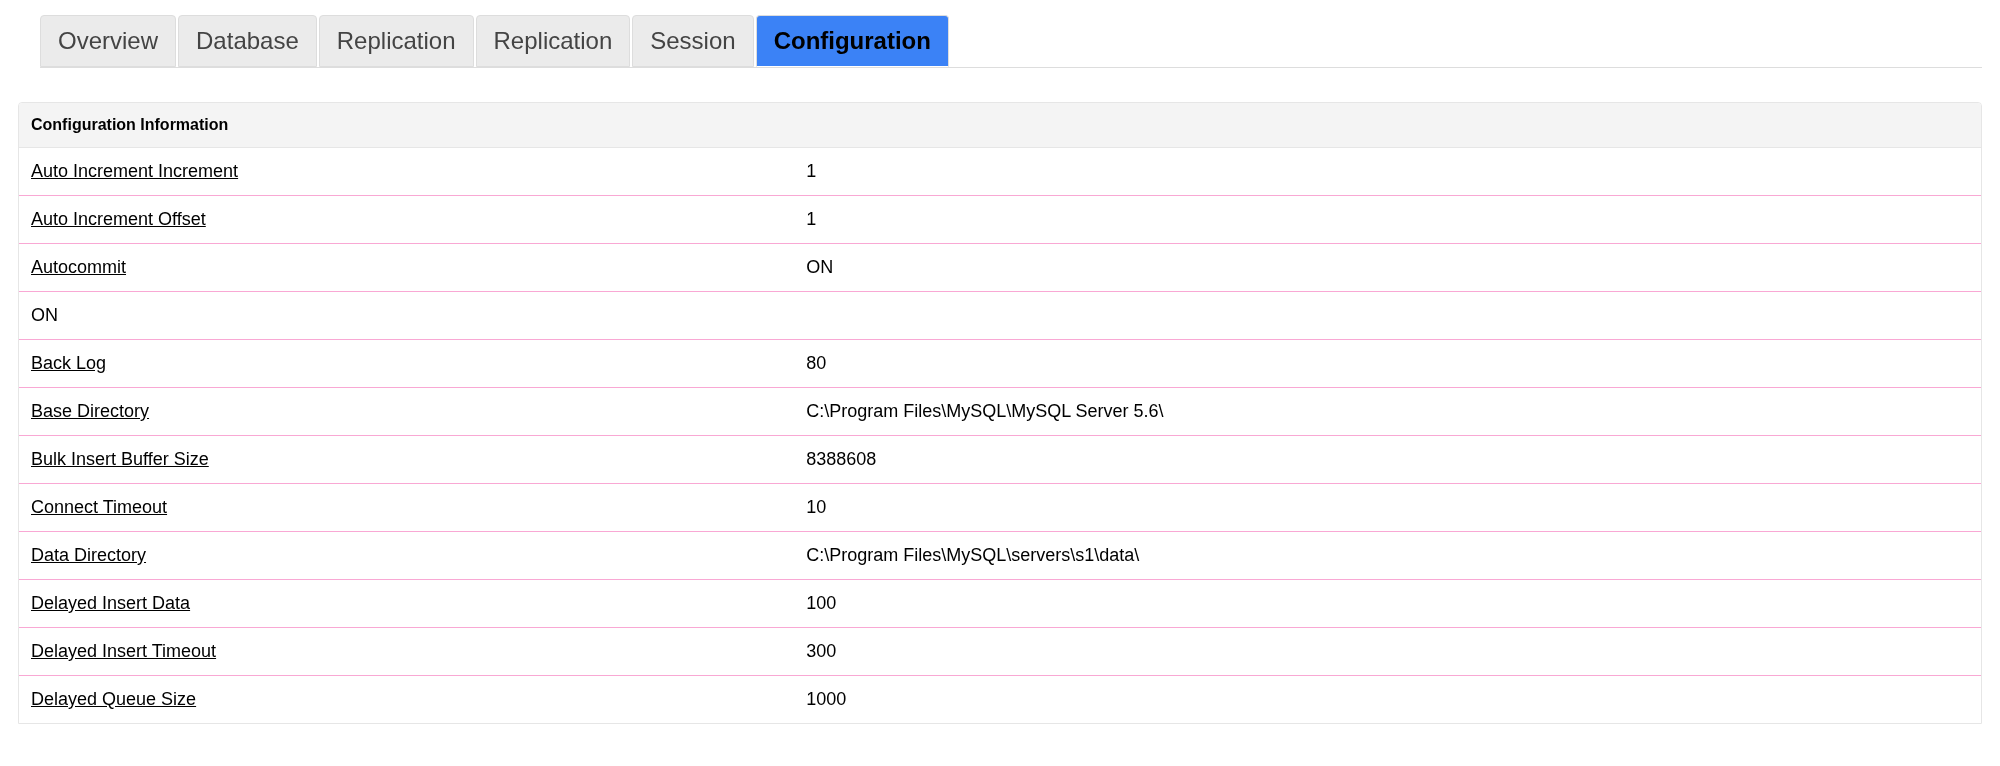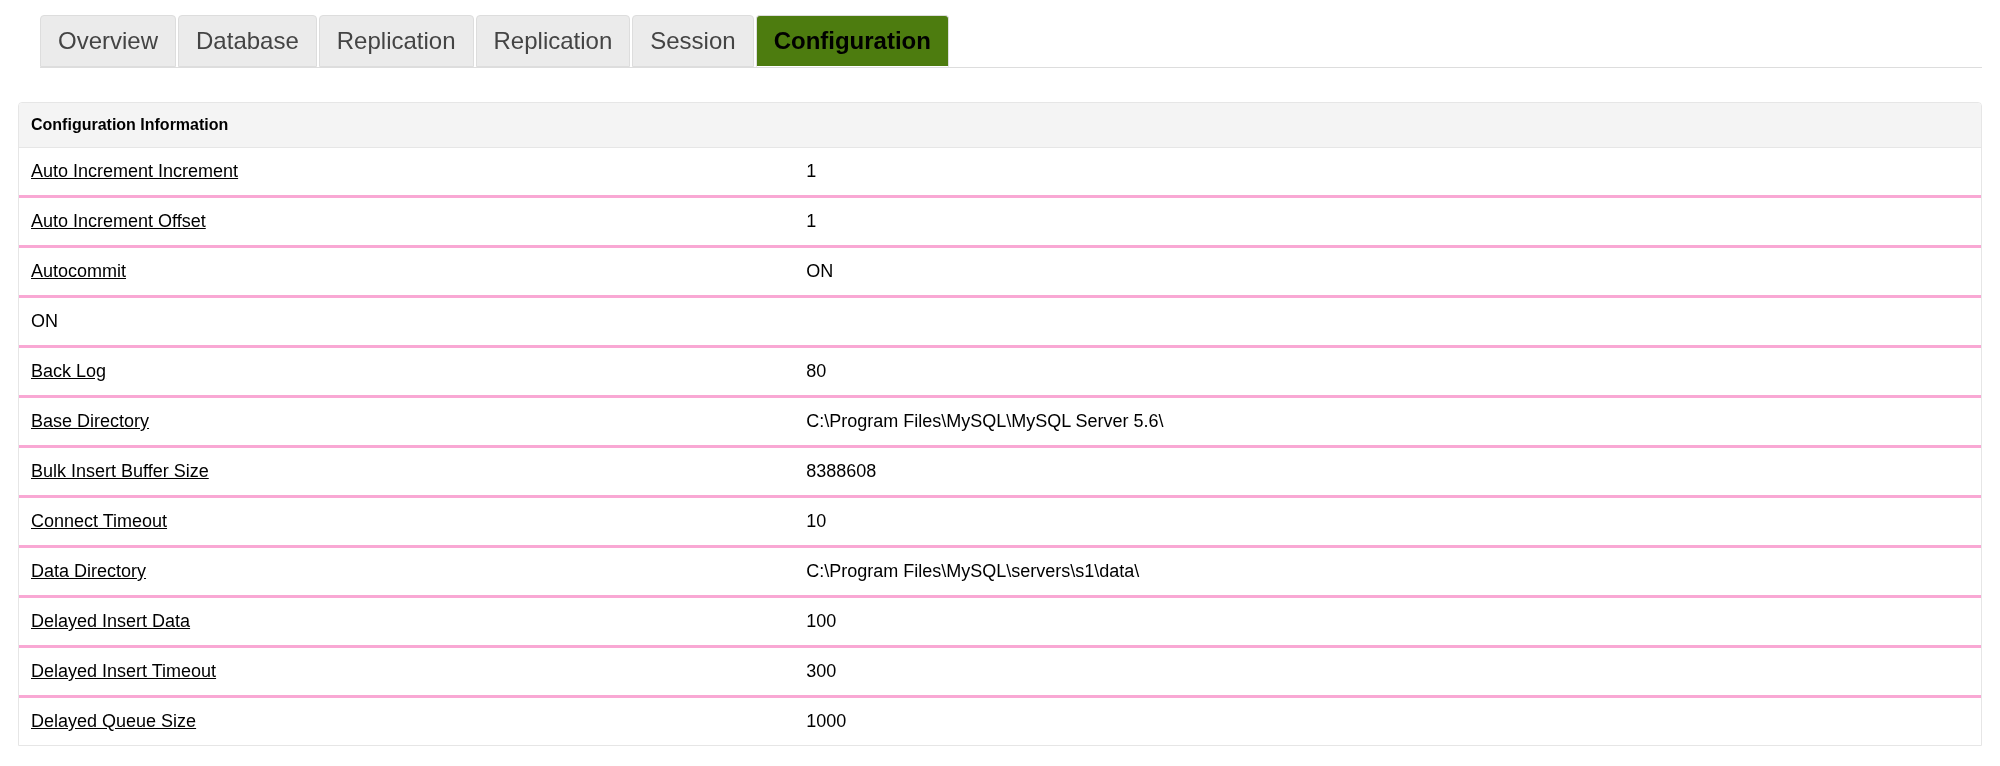--- a/index.html
+++ b/index.html
@@ -31,21 +31,21 @@
       border: 1px solid #ddd;
       border-radius: 4px 4px 0 0;
       color: #444;
       margin-right: 2px;
       cursor: pointer;
       font-size: 24px;
       line-height: 1;
       white-space: nowrap;
     }
     .tab.active {
-      background: #4d7c0f;
+      background: #3b82f6;
       border-bottom-color: #fff;
       font-weight: 700;
       color: #000;
     }
     .tab-strip-fill {
       flex: 1;
     }
 
     
     .panel {
@@ -61,21 +61,21 @@
       font-weight: 700;
       font-size: 16px;
     }
 
     
     .config-table {
       width: 100%;
     }
     .config-row {
       display: flex;
-      border-top: 3px solid #f9a8d4;
+      border-top: 1px solid #f9a8d4;
       padding: 13px 12px;
       font-size: 18px;
       align-items: center;
     }
     .config-row:first-child {
       border-top: none;
     }
     .config-label {
       width: 40%;
       min-width: 40%;

